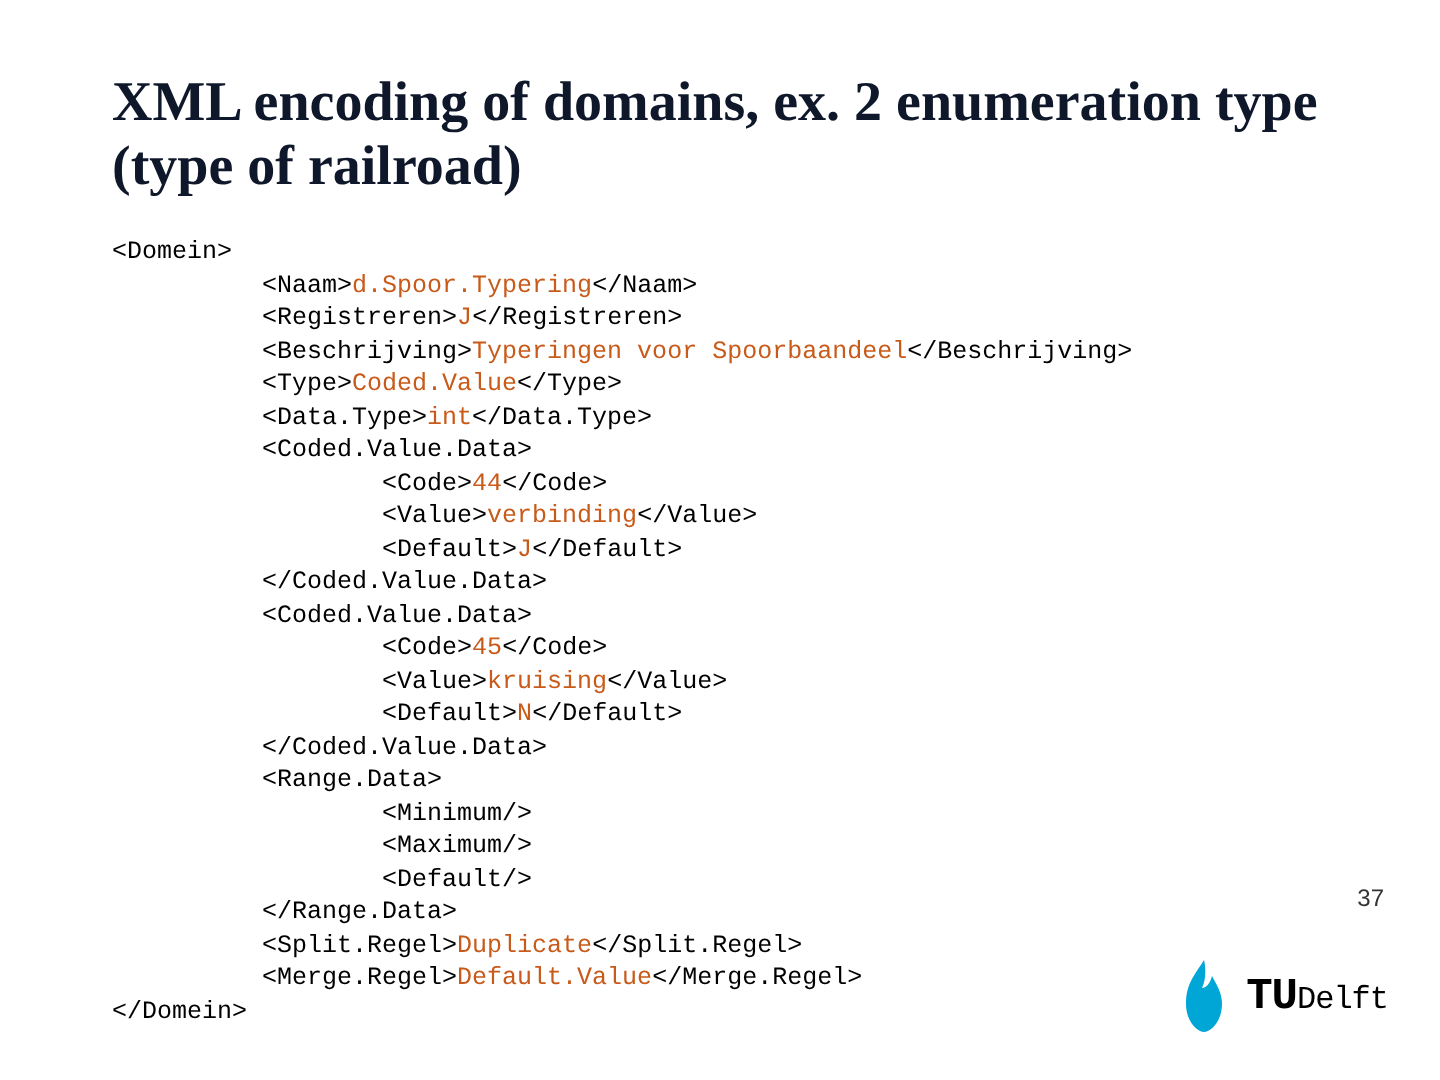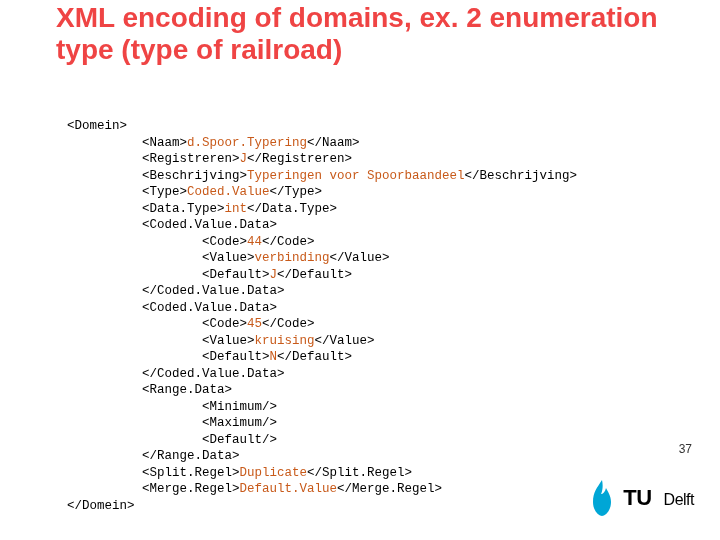--- a/index.html
+++ b/index.html
@@ -13,32 +13,33 @@
     position: relative;
   }
   .slide {
     width: 720px;
     height: 540px;
     position: relative;
     box-sizing: border-box;
   }
   .title {
     position: absolute;
-    top: 2px;
+    top: 36px;
     left: 56px;
     right: 30px;
     font-weight: 700;
     font-size: 28px;
     line-height: 1.15;
-    color: #ef4444;
+    color: #0f172a;
+    font-family: Liberation Serif, serif;
   }
   .xml {
     position: absolute;
     top: 118px;
-    left: 67px;
+    left: 56px;
     right: 30px;
     font-family: "Courier New", monospace;
     font-size: 12.5px;
     line-height: 1.32;
     white-space: pre;
     color: #000;
   }
   .hl { color: #c85a1a; }
   .page-num {
     position: absolute;
@@ -55,23 +56,22 @@
     align-items: center;
     gap: 6px;
   }
   .logo-flame {
     width: 30px;
     height: 40px;
   }
   .logo-text {
     display: flex;
     align-items: baseline;
-    font-family: Liberation Sans, sans-serif;
+    font-family: Liberation Mono, monospace;
     color: #000;
-    gap: 12px;
   }
   .logo-tu { font-weight: 700; font-size: 22px; letter-spacing: -0.5px; }
   .logo-delft { font-size: 16px; letter-spacing: -0.5px; }
 </style>
 </head>
 <body>
 
 <div class="slide">
 
   <div class="title">XML encoding of domains, ex. 2 enumeration type (type of railroad)</div>

